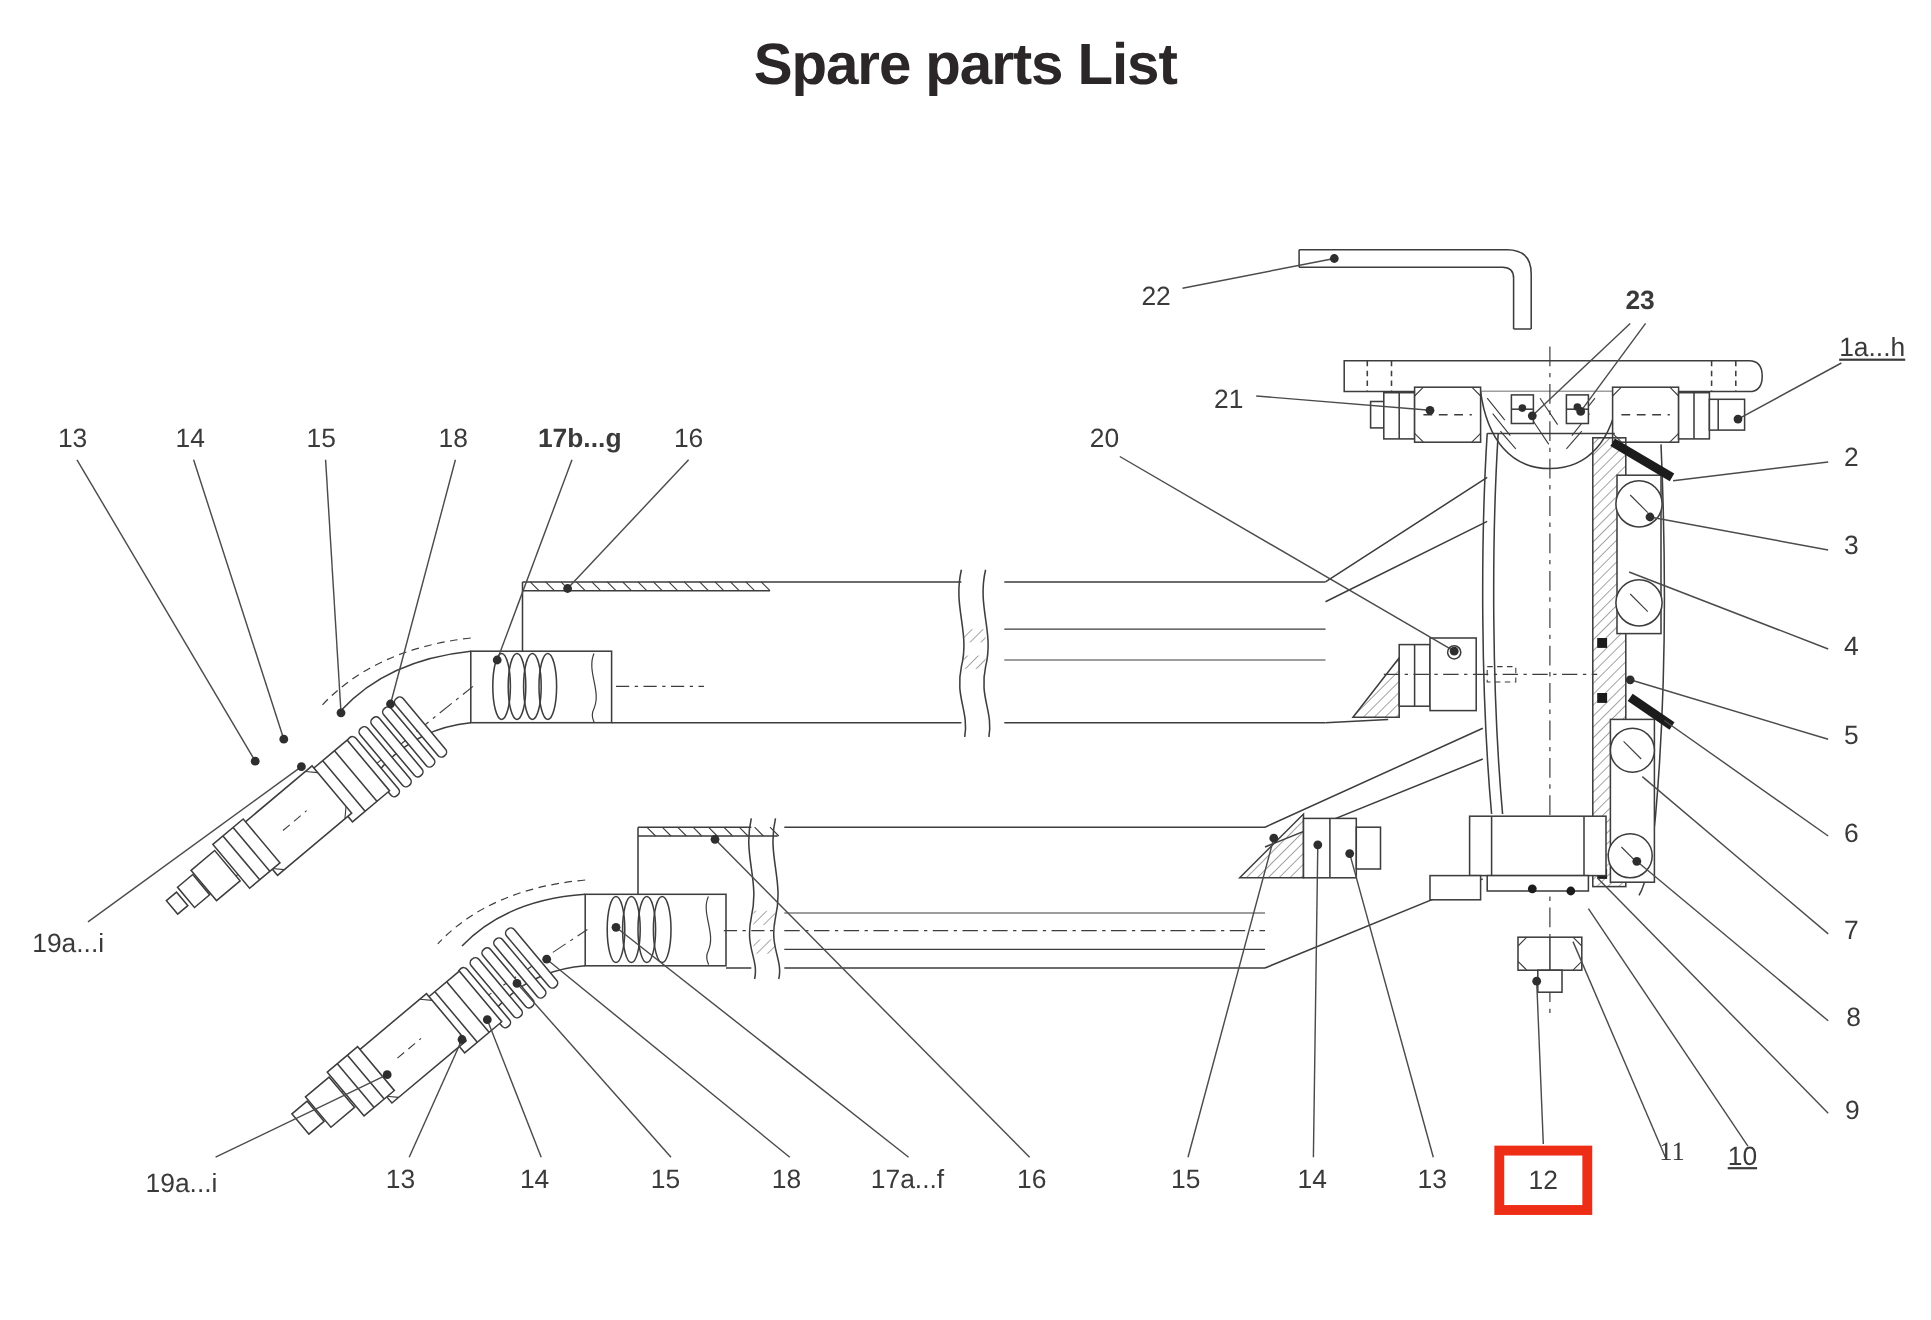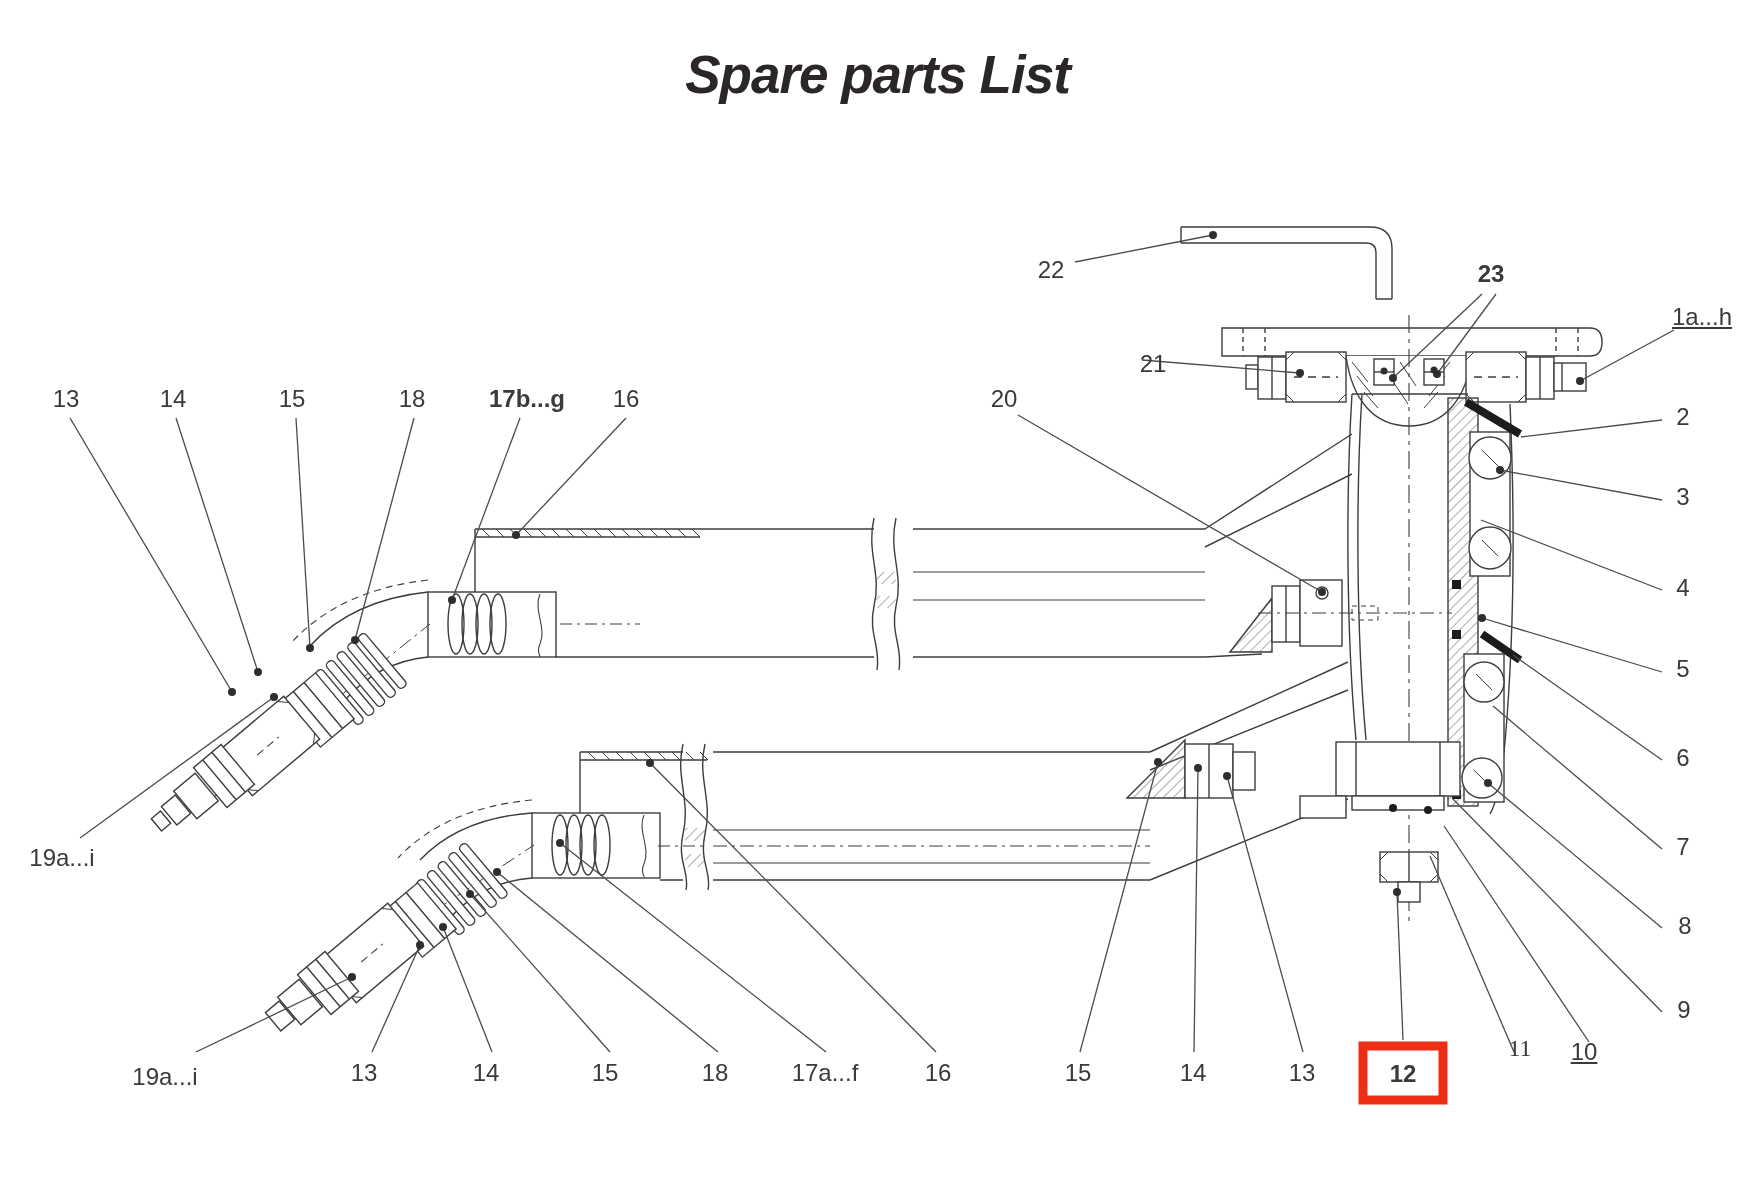--- a/index.html
+++ b/index.html
@@ -1,19 +1,19 @@
 <!DOCTYPE html>
 <html style="--hl: #ee2d16;"><head>
 <meta charset="utf-8">
 <style>
   html,body{margin:0;padding:0;background:#ffffff;}
   .stage{position:relative;width:1755px;height:1200px;background:#ffffff;overflow:hidden;
          font-family:"Liberation Sans", sans-serif;}
-  .title{position:absolute;top:44px;left:50%;transform:translateX(-50%);
-         font-size:53px;font-weight:bold;font-style:italic;letter-spacing:-1px;
+  .title{position:absolute;top:28px;left:50%;transform:translateX(-50%);
+         font-size:53px;font-weight:bold;letter-spacing:-1px;
          color:#2b2728;white-space:nowrap;}
   svg.diagram{position:absolute;left:0;top:0;width:1755px;height:1200px;}
   #labels-layer{position:absolute;left:0;top:0;width:100%;height:100%;}
   .part-label{position:absolute;transform:translate(-50%,-50%);
               font-size:24px;color:#3a3a3a;white-space:nowrap;line-height:1;}
   .part-label.highlighted{border:9px solid var(--hl,#ee2d16);
               width:89px;height:63px;display:flex;align-items:center;justify-content:center;
               box-sizing:border-box;}
 </style>
 </head>
@@ -306,34 +306,34 @@
 
   <div id="labels-layer">
       <div class="part-label" style="left: 66px; top: 399px;">13</div>
       <div class="part-label" style="left: 173px; top: 399px;">14</div>
       <div class="part-label" style="left: 292px; top: 399px;">15</div>
       <div class="part-label" style="left: 412px; top: 399px;">18</div>
       <div class="part-label" style="left: 527px; top: 399px; font-weight: bold;">17b...g</div>
       <div class="part-label" style="left: 626px; top: 399px;">16</div>
       <div class="part-label" style="left: 1004px; top: 399px; text-align: center;">20</div>
       <div class="part-label" style="left: 1051px; top: 270px;">22</div>
-      <div class="part-label" style="left: 1117px; top: 364px; margin-left: 36px;">21</div>
+      <div class="part-label" style="left: 1117px; top: 364px;">21</div>
       <div class="part-label" style="left: 1491px; top: 274px; font-weight: bold;">23</div>
       <div class="part-label" style="left: 1702px; top: 317px; text-decoration: underline;">1a...h</div>
       <div class="part-label" style="left: 1683px; top: 417px;">2</div>
       <div class="part-label" style="left: 1683px; top: 497px;">3</div>
       <div class="part-label" style="left: 1683px; top: 588px;">4</div>
       <div class="part-label" style="left: 1683px; top: 669px;">5</div>
       <div class="part-label" style="left: 1683px; top: 758px;">6</div>
       <div class="part-label" style="left: 1683px; top: 847px;">7</div>
       <div class="part-label" style="left: 1685px; top: 926px;">8</div>
       <div class="part-label" style="left: 1684px; top: 1010px;">9</div>
       <div class="part-label" style="left: 1584px; top: 1052px; text-decoration: underline;">10</div>
       <div class="part-label" style="left: 1520px; top: 1048px; font-family: Liberation Serif, serif;">11</div>
-      <div class="part-label highlighted" style="left: 1403px; top: 1073px; font-weight: bold;">12</div>
+      <div class="part-label highlighted" style="left: 1403px; top: 1073px;">12</div>
       <div class="part-label" style="left: 62px; top: 858px;">19a...i</div>
       <div class="part-label" style="left: 165px; top: 1077px;">19a...i</div>
       <div class="part-label" style="left: 364px; top: 1073px;">13</div>
       <div class="part-label" style="left: 486px; top: 1073px;">14</div>
       <div class="part-label" style="left: 605px; top: 1073px;">15</div>
       <div class="part-label" style="left: 715px; top: 1073px;">18</div>
       <div class="part-label" style="left: 825px; top: 1073px;">17a...f</div>
       <div class="part-label" style="left: 938px; top: 1073px;">16</div>
       <div class="part-label" style="left: 1078px; top: 1073px;">15</div>
       <div class="part-label" style="left: 1193px; top: 1073px;">14</div>

